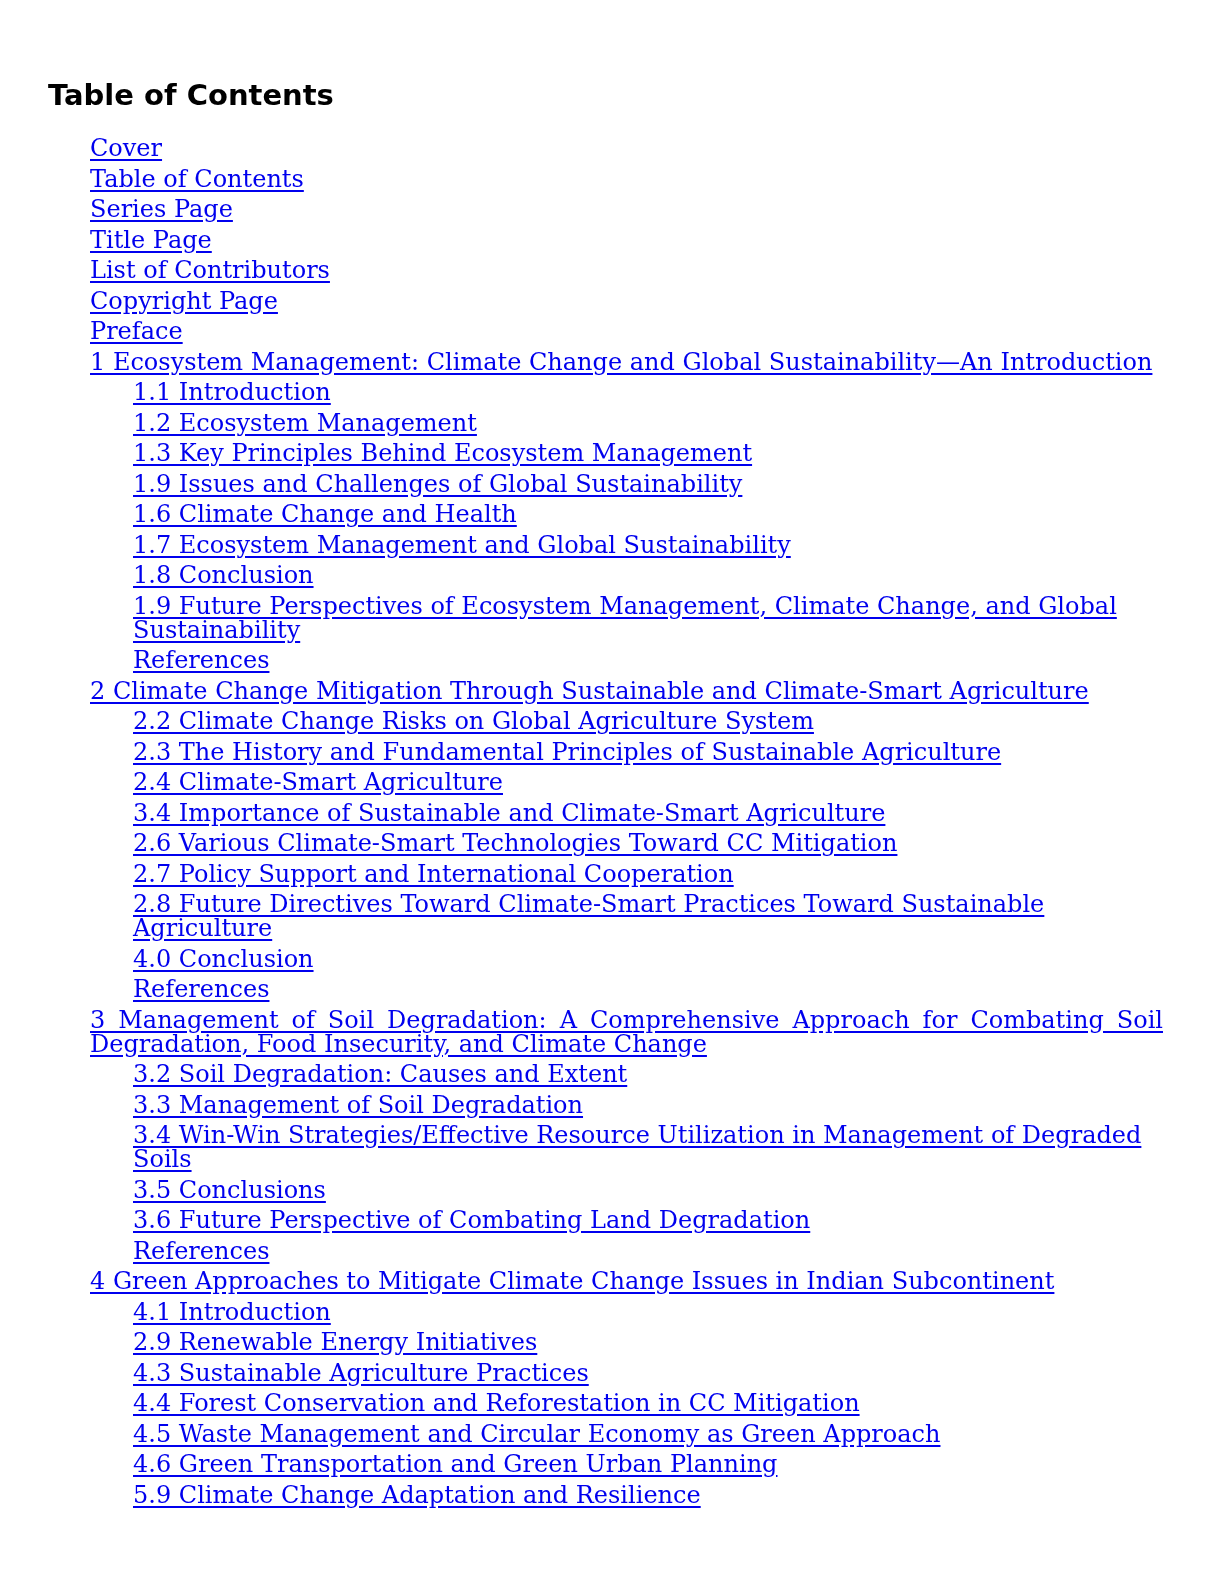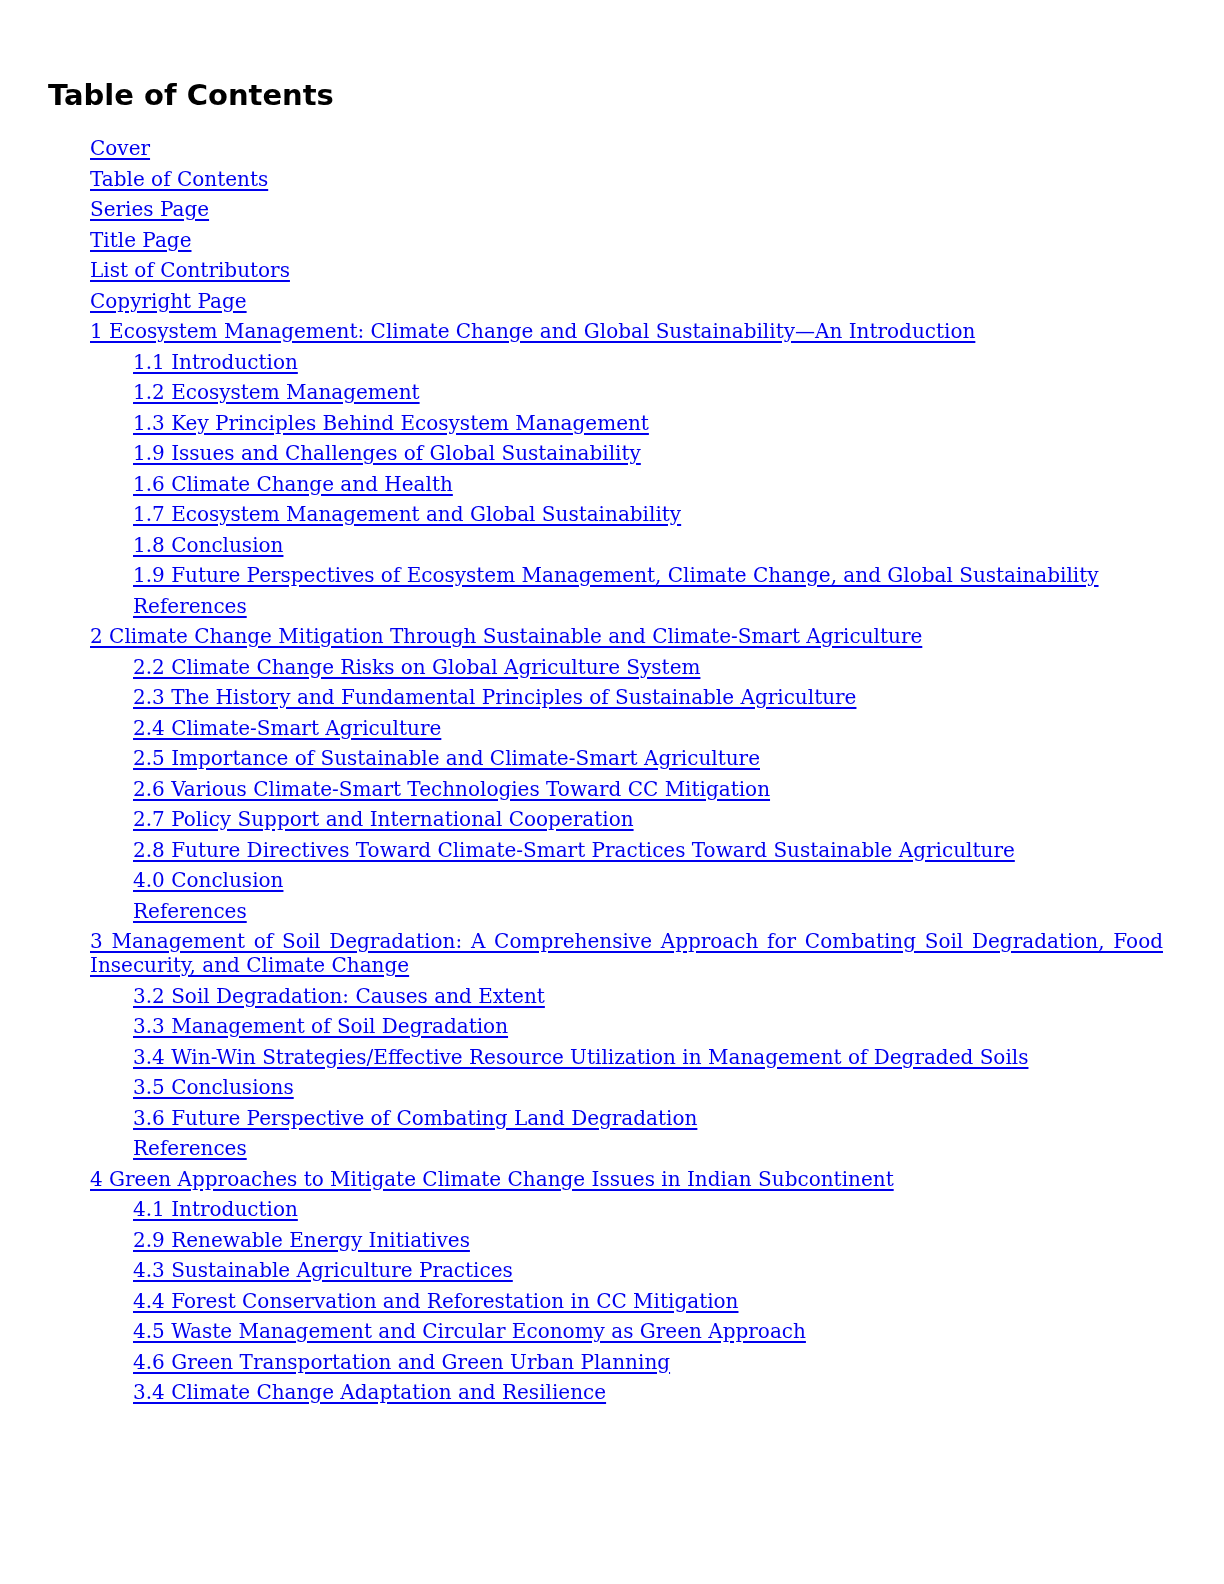--- a/index.html
+++ b/index.html
@@ -18,21 +18,21 @@
     font-family: "DejaVu Sans", "Liberation Sans", sans-serif;
     font-weight: 700;
     font-size: 29px;
     line-height: 38px;
     color: #000000;
     letter-spacing: 0px;
   }
   .toc-list {
     margin: 22px 61px 0 90px; 
     width: 1073px;
-    font-size: 20px;
+    font-size: 24px;
     color: #0000ee;
   }
   .entry {
     line-height: 24px;
     margin: 0 0 6.5px 0;
   }
   .entry.level-0 {
     text-align: justify;
   }
   .entry.level-1 {
@@ -50,48 +50,49 @@
 
 <h1 class="page-title">Table of Contents</h1>
 
 <div class="toc-list">
     <div class="entry level-0"><a href="#">Cover</a></div>
     <div class="entry level-0"><a href="#">Table of Contents</a></div>
     <div class="entry level-0"><a href="#">Series Page</a></div>
     <div class="entry level-0"><a href="#">Title Page</a></div>
     <div class="entry level-0"><a href="#">List of Contributors</a></div>
     <div class="entry level-0"><a href="#">Copyright Page</a></div>
+    <div class="entry level-0"><a href="#">Preface</a></div>
     <div class="entry level-0"><a href="#">1 Ecosystem Management: Climate Change and Global Sustainability—An Introduction</a></div>
     <div class="entry level-1"><a href="#">1.1 Introduction</a></div>
     <div class="entry level-1"><a href="#">1.2 Ecosystem Management</a></div>
     <div class="entry level-1"><a href="#">1.3 Key Principles Behind Ecosystem Management</a></div>
     <div class="entry level-1"><a href="#">1.9 Issues and Challenges of Global Sustainability</a></div>
     <div class="entry level-1"><a href="#">1.6 Climate Change and Health</a></div>
     <div class="entry level-1"><a href="#">1.7 Ecosystem Management and Global Sustainability</a></div>
     <div class="entry level-1"><a href="#">1.8 Conclusion</a></div>
     <div class="entry level-1"><a href="#">1.9 Future Perspectives of Ecosystem Management, Climate Change, and Global Sustainability</a></div>
     <div class="entry level-1"><a href="#">References</a></div>
     <div class="entry level-0"><a href="#">2 Climate Change Mitigation Through Sustainable and Climate-Smart Agriculture</a></div>
     <div class="entry level-1"><a href="#">2.2 Climate Change Risks on Global Agriculture System</a></div>
     <div class="entry level-1"><a href="#">2.3 The History and Fundamental Principles of Sustainable Agriculture</a></div>
     <div class="entry level-1"><a href="#">2.4 Climate-Smart Agriculture</a></div>
-    <div class="entry level-1"><a href="#">2.5 Importance of Sustainable and Climate-Smart Agriculture</a></div>
+    <div class="entry level-1"><a href="#">3.4 Importance of Sustainable and Climate-Smart Agriculture</a></div>
     <div class="entry level-1"><a href="#">2.6 Various Climate-Smart Technologies Toward CC Mitigation</a></div>
     <div class="entry level-1"><a href="#">2.7 Policy Support and International Cooperation</a></div>
     <div class="entry level-1"><a href="#">2.8 Future Directives Toward Climate-Smart Practices Toward Sustainable Agriculture</a></div>
     <div class="entry level-1"><a href="#">4.0 Conclusion</a></div>
     <div class="entry level-1"><a href="#">References</a></div>
     <div class="entry level-0"><a href="#">3 Management of Soil Degradation: A Comprehensive Approach for Combating Soil Degradation, Food Insecurity, and Climate Change</a></div>
     <div class="entry level-1"><a href="#">3.2 Soil Degradation: Causes and Extent</a></div>
     <div class="entry level-1"><a href="#">3.3 Management of Soil Degradation</a></div>
     <div class="entry level-1"><a href="#">3.4 Win-Win Strategies/Effective Resource Utilization in Management of Degraded Soils</a></div>
     <div class="entry level-1"><a href="#">3.5 Conclusions</a></div>
     <div class="entry level-1"><a href="#">3.6 Future Perspective of Combating Land Degradation</a></div>
     <div class="entry level-1"><a href="#">References</a></div>
     <div class="entry level-0"><a href="#">4 Green Approaches to Mitigate Climate Change Issues in Indian Subcontinent</a></div>
     <div class="entry level-1"><a href="#">4.1 Introduction</a></div>
     <div class="entry level-1"><a href="#">2.9 Renewable Energy Initiatives</a></div>
     <div class="entry level-1"><a href="#">4.3 Sustainable Agriculture Practices</a></div>
     <div class="entry level-1"><a href="#">4.4 Forest Conservation and Reforestation in CC Mitigation</a></div>
     <div class="entry level-1"><a href="#">4.5 Waste Management and Circular Economy as Green Approach</a></div>
     <div class="entry level-1"><a href="#">4.6 Green Transportation and Green Urban Planning</a></div>
-    <div class="entry level-1"><a href="#">3.4 Climate Change Adaptation and Resilience</a></div>
+    <div class="entry level-1"><a href="#">5.9 Climate Change Adaptation and Resilience</a></div>
   </div>
 
 </body></html>

